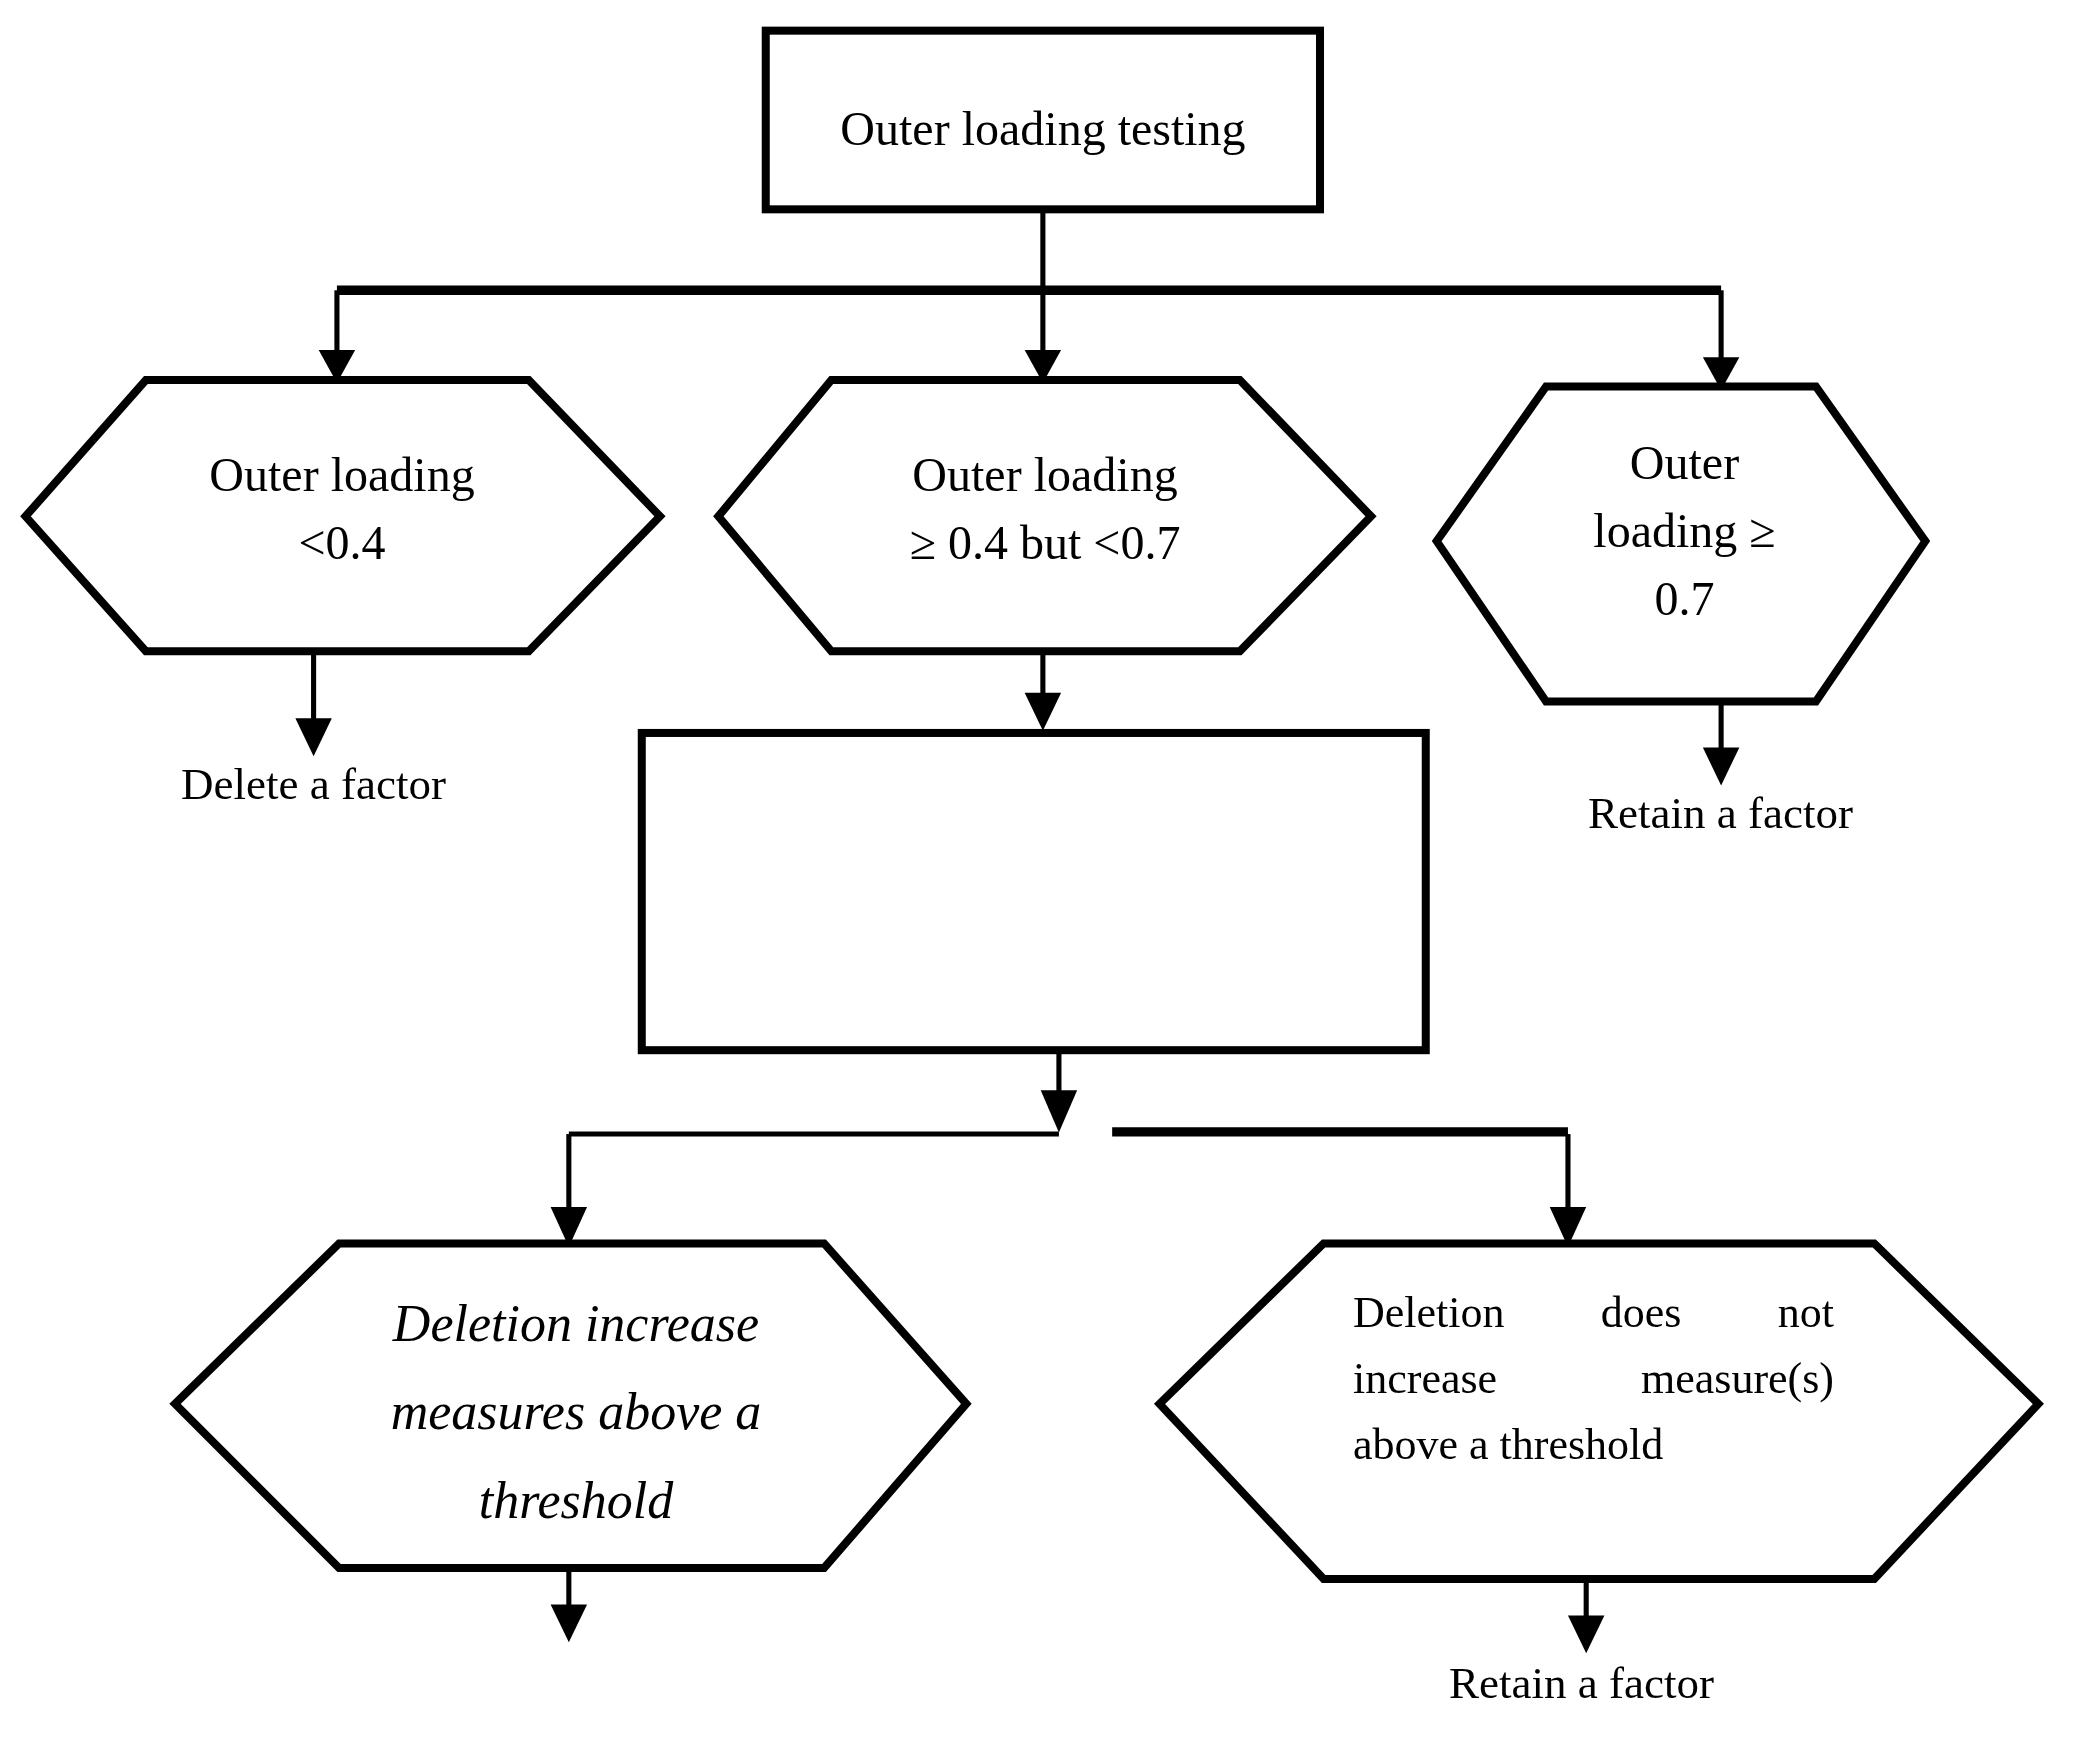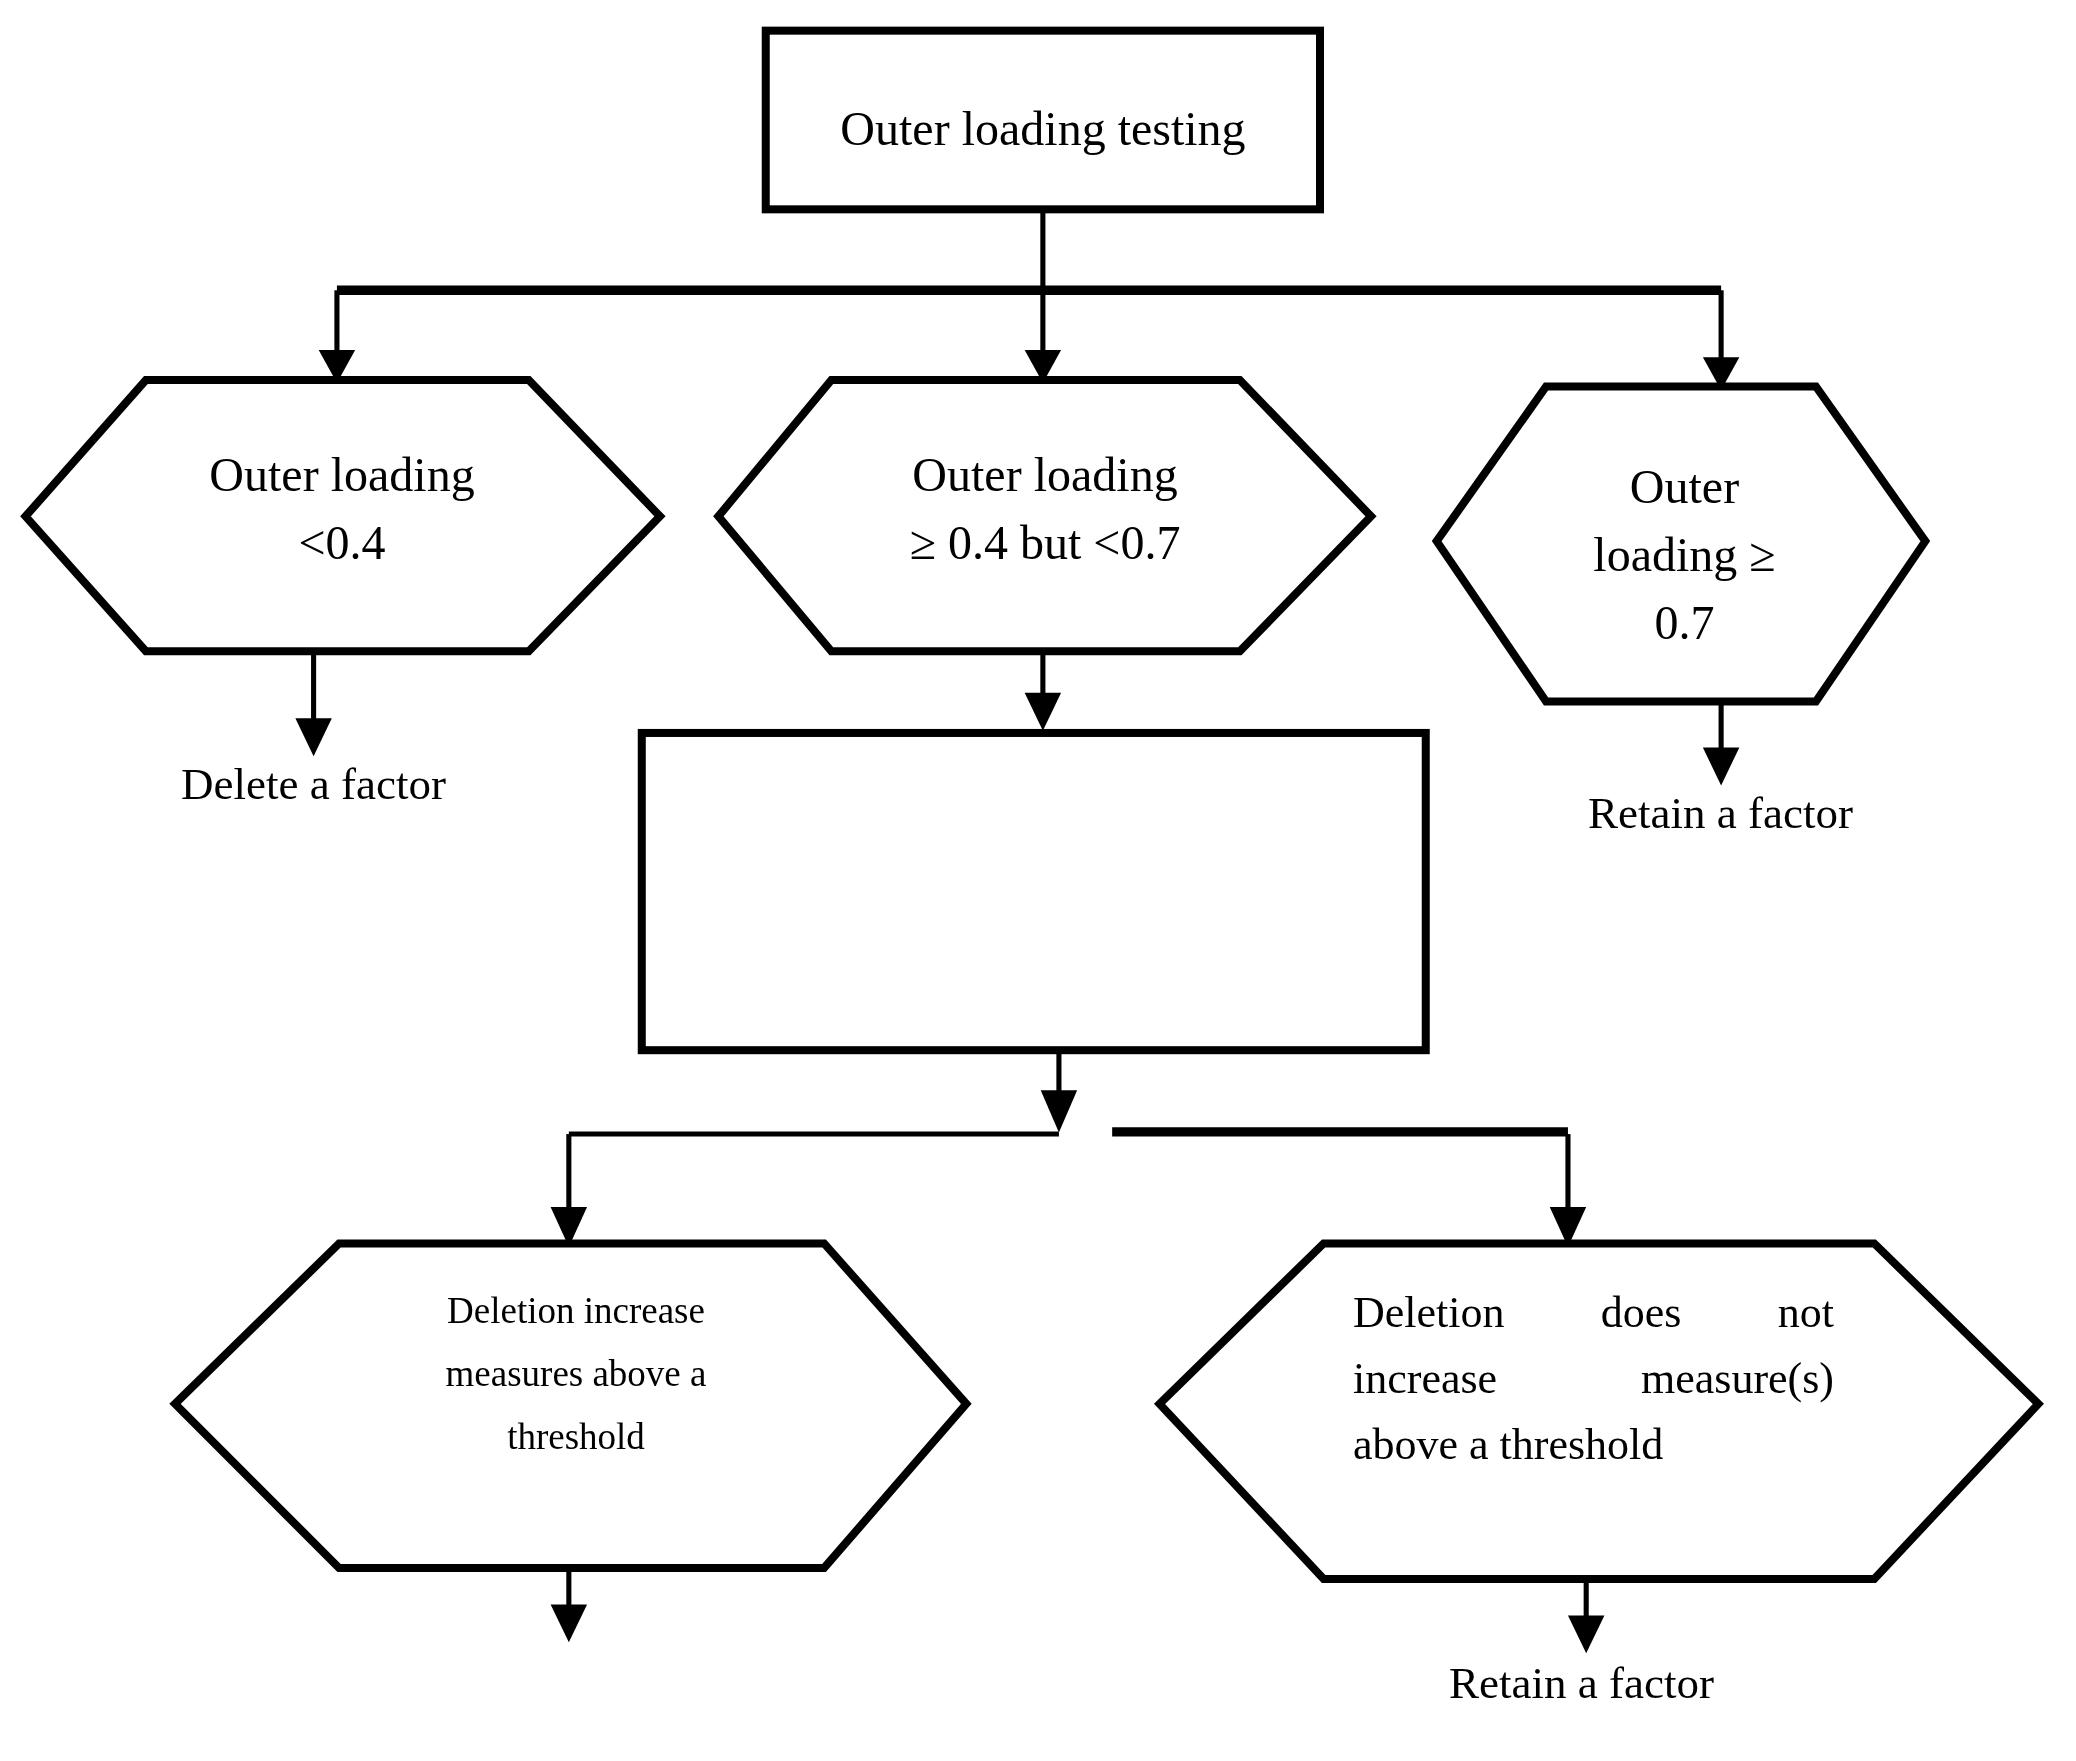--- a/index.html
+++ b/index.html
@@ -44,21 +44,21 @@
   .nodetext {
     position: absolute;
     color: #000000;
     font-family: "Liberation Serif", "DejaVu Serif", serif;
     text-align: center;
     line-height: 1.42;
     white-space: pre-line;
     pointer-events: none;
   }
   .t-66 { font-size: 48px; }
-  .t-62 { font-size: 37px; }
+  .t-62 { font-size: 52px; font-style: italic; }
   .justified {
     text-align: justify;
     text-align-last: justify;
     line-height: 1.50;
   }
   .label-free {
     position: absolute;
     color: #000000;
     font-size: 45px;
     text-align: center;
@@ -130,21 +130,21 @@
   </svg>
 
   <div class="nodetext t-66" style="left:766px; top:95px; width:554px;">Outer loading testing</div>
 
   <div class="nodetext t-66" style="left:87px; top:441px; width:510px;">Outer loading
 &lt;0.4</div>
 
   <div class="nodetext t-66" style="left:744px; top:441px; width:602px;">Outer loading
 ≥ 0.4  but &lt;0.7</div>
 
-  <div class="nodetext t-66" style="left:1502px; top:429px; width:365px;margin-top:24px;">Outer
+  <div class="nodetext t-66" style="left:1502px; top:429px; width:365px;">Outer
 loading ≥
 0.7</div>
 
 
   <div class="nodetext t-62" style="left:321px; top:1280px; width:510px; line-height:1.70;">Deletion increase
 measures above a
 threshold</div>
 
   <div style="position:absolute; left:1353px; top:1280px; width:481px; color:#000;
               font-family:'Liberation Serif','DejaVu Serif',serif; font-size:44px;">

